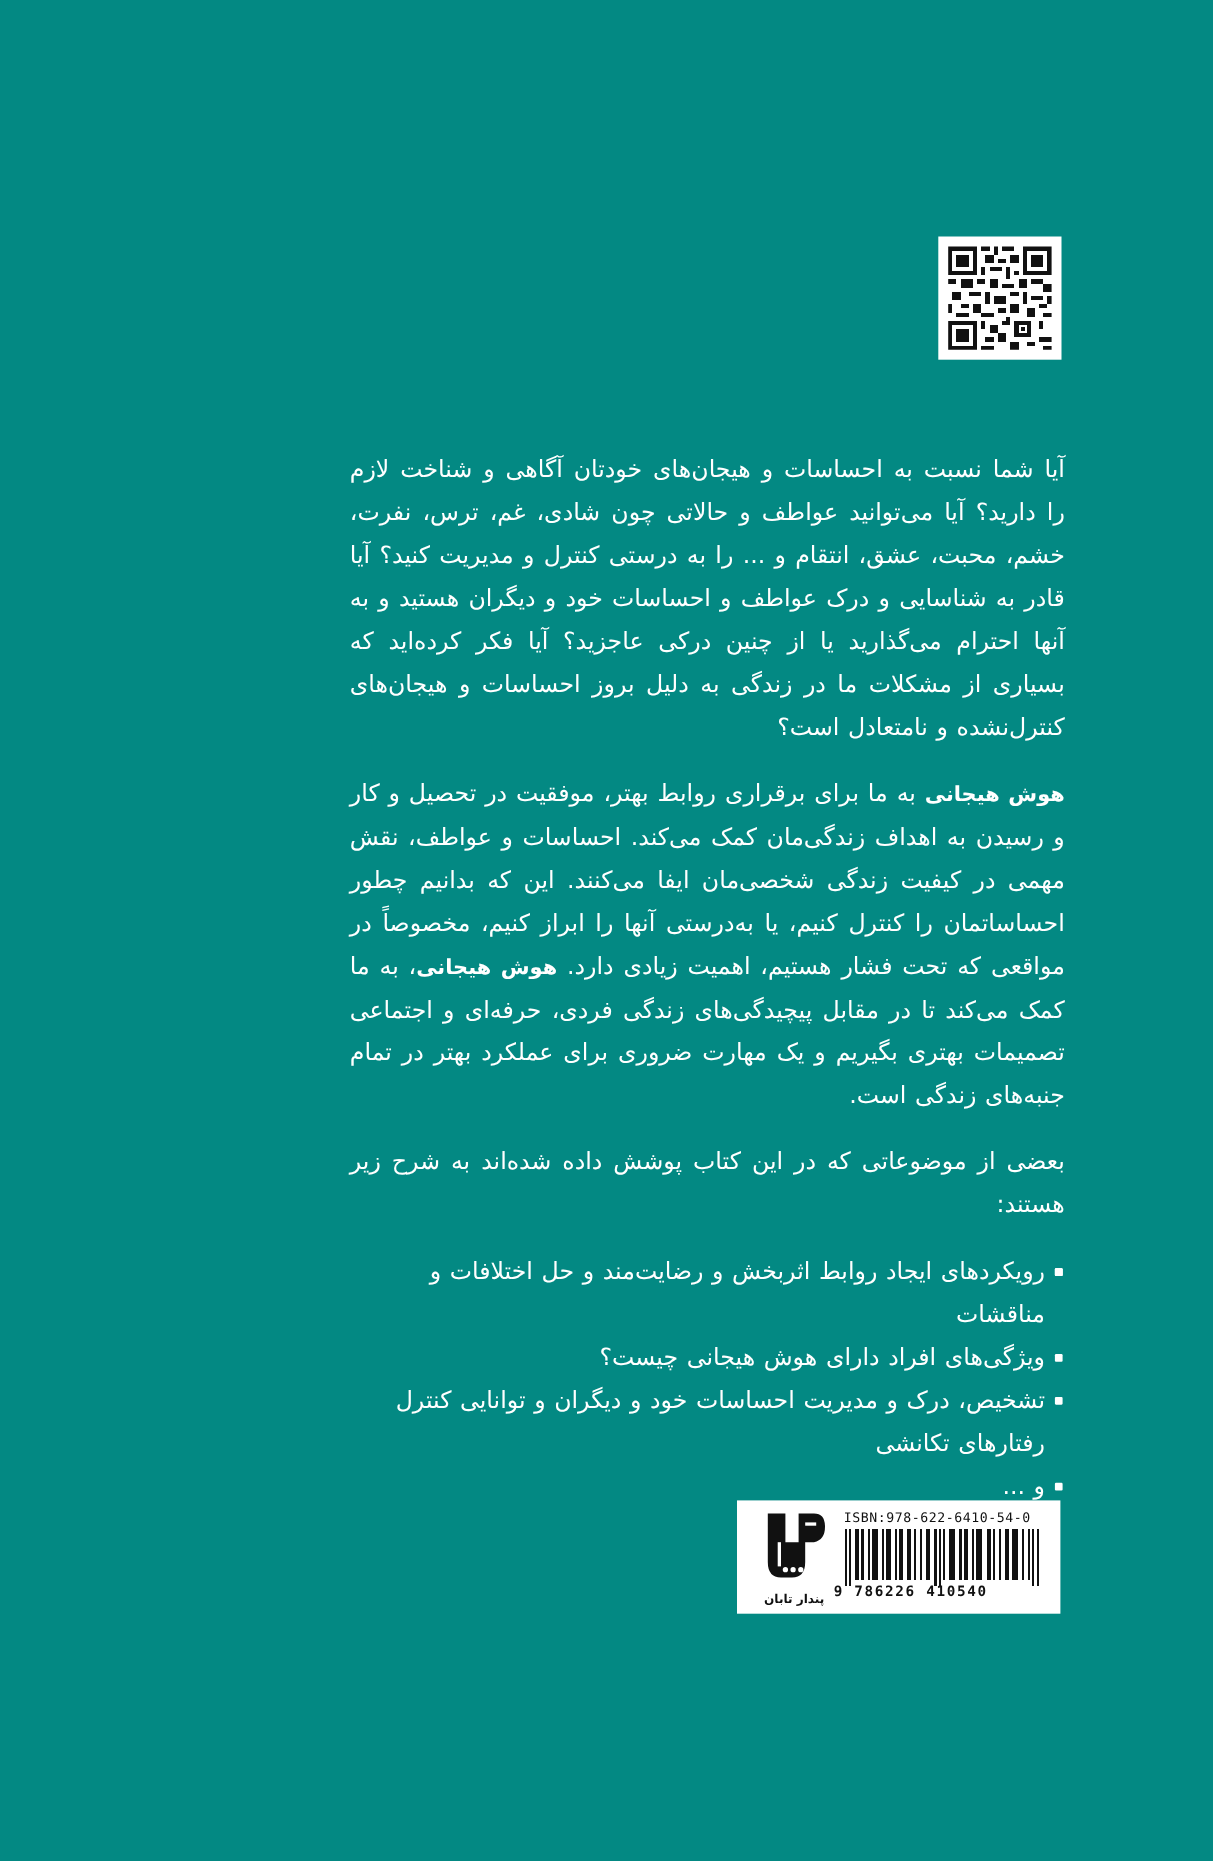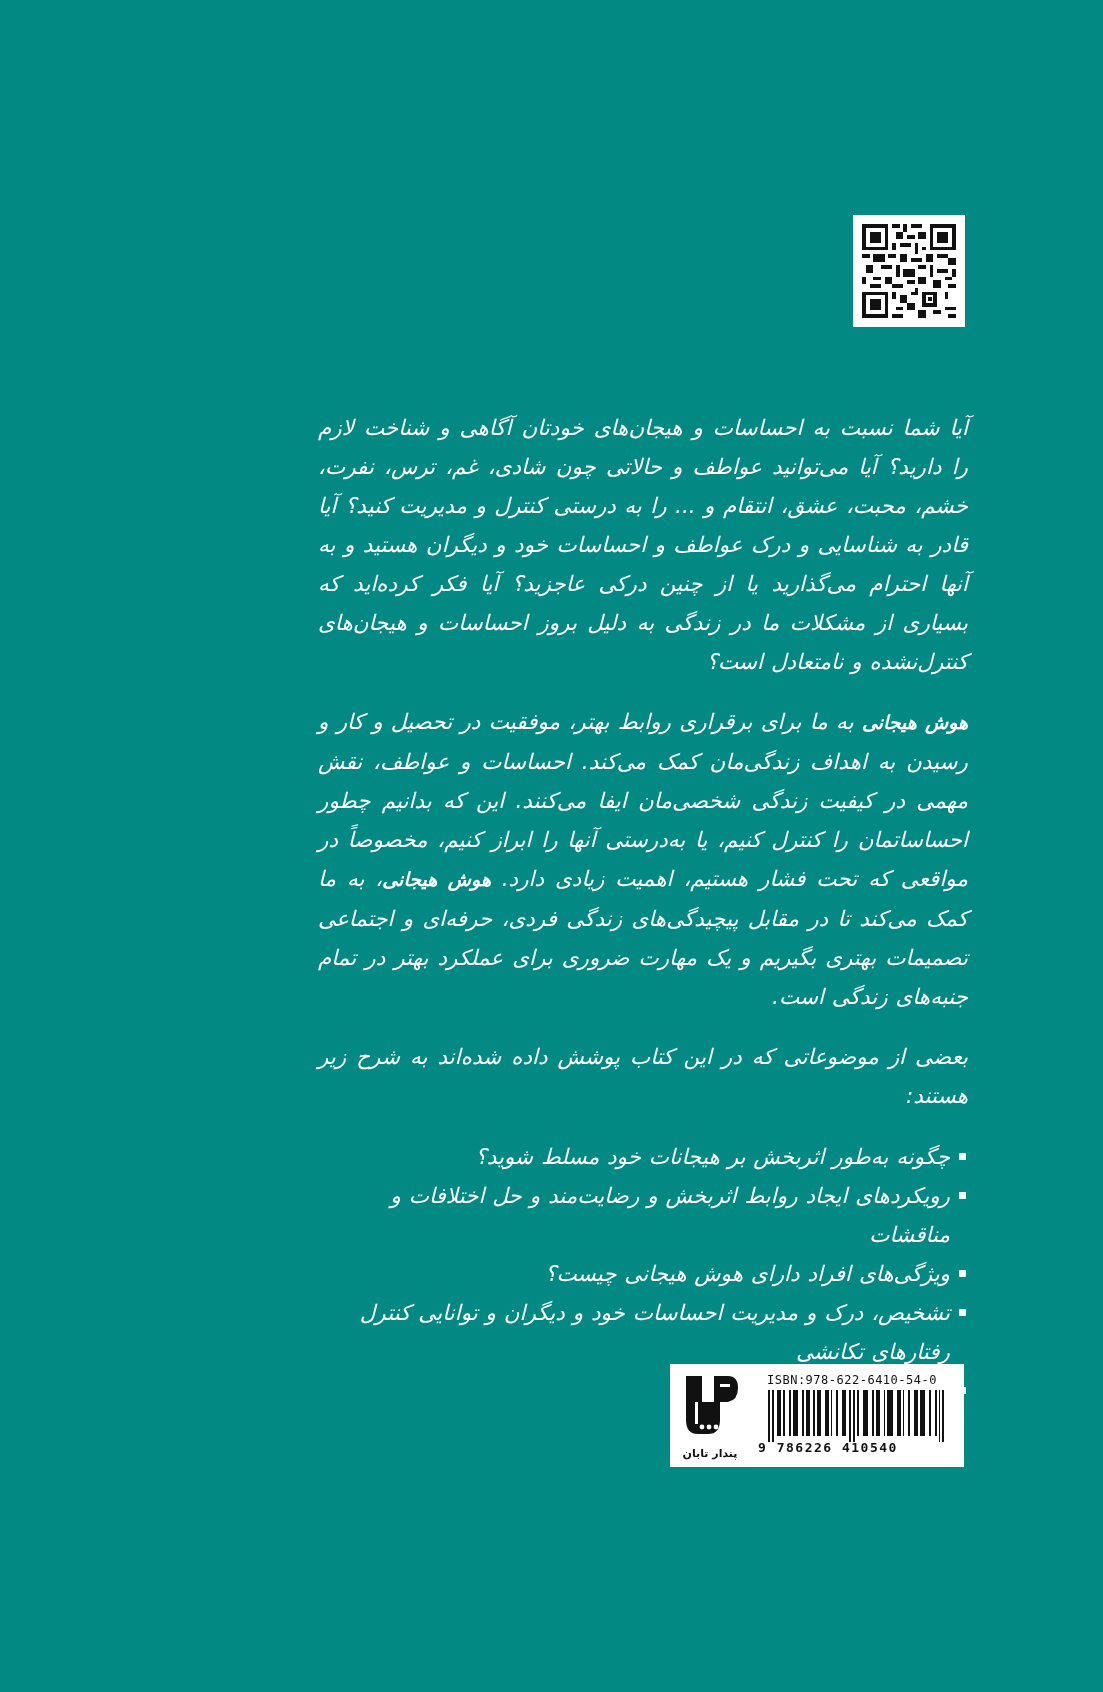--- a/index.html
+++ b/index.html
@@ -32,21 +32,20 @@
       left: 318px;
       top: 408px;
       width: 650px;
       direction: rtl;
       text-align: justify;
       text-align-last: right;
       font-size: 21.5px;
       line-height: 39px;
       letter-spacing: 0;
       word-spacing: 1px;
-      font-style: italic;
     }
     .blurb p {
       margin: 0 0 21px 0;
     }
     .blurb p.intro-list {
       margin-bottom: 22px;
       margin-top: 10px;
     }
     .blurb b {
       font-weight: bold;
@@ -77,21 +76,21 @@
       position: absolute;
       left: 670px;
       top: 1364px;
       width: 294px;
       height: 103px;
       background: #ffffff;
       color: #1a1a1a;
     }
     .logo {
       position: absolute;
-      left: 10px;
+      left: 22px;
       top: 8px;
       width: 60px;
       height: 88px;
     }
     .logo svg { display: block; }
     .logo-text {
       position: absolute;
       left: 0;
       right: 0;
       bottom: 0;
@@ -208,21 +207,21 @@
 </div>
 
 <div class="blurb">
   <p>آیا شما نسبت به احساسات و هیجان‌های خودتان آگاهی و شناخت لازم را دارید؟ آیا می‌توانید عواطف و حالاتی چون شادی، غم، ترس، نفرت، خشم، محبت، عشق، انتقام و ... را به درستی کنترل و مدیریت کنید؟ آیا قادر به شناسایی و درک عواطف و احساسات خود و دیگران هستید و به آنها احترام می‌گذارید یا از چنین درکی عاجزید؟ آیا فکر کرده‌اید که بسیاری از مشکلات ما در زندگی به دلیل بروز احساسات و هیجان‌های کنترل‌نشده و نامتعادل است؟</p>
 
   <p><b>هوش هیجانی</b><span> به ما برای برقراری روابط بهتر، موفقیت در تحصیل و کار و رسیدن به اهداف زندگی‌مان کمک می‌کند. احساسات و عواطف، نقش مهمی در کیفیت زندگی شخصی‌مان ایفا می‌کنند. این که بدانیم چطور احساساتمان را کنترل کنیم، یا به‌درستی آنها را ابراز کنیم، مخصوصاً در مواقعی که تحت فشار هستیم، اهمیت زیادی دارد. </span> <b>هوش هیجانی</b><span>، به ما کمک می‌کند تا در مقابل پیچیدگی‌های زندگی فردی، حرفه‌ای و اجتماعی تصمیمات بهتری بگیریم و یک مهارت ضروری برای عملکرد بهتر در تمام جنبه‌های زندگی است.</span></p>
 
   <p class="intro-list">بعضی از موضوعاتی که در این کتاب پوشش داده شده‌اند به شرح زیر هستند:</p>
 
   <ul class="topics">
-    <li><span class="bullet"></span><span>چگونه به‌طور اثربخش بر هیجانات خود مسلط شوید؟</span></li>
+    <li><span class="bullet"></span></li>
     <li><span class="bullet"></span></li>
     <li><span class="bullet"></span><span>رویکردهای ایجاد روابط اثربخش و رضایت‌مند و حل اختلافات و مناقشات</span></li>
     <li><span class="bullet"></span><span>ویژگی‌های افراد دارای هوش هیجانی چیست؟</span></li>
     <li><span class="bullet"></span><span>تشخیص، درک و مدیریت احساسات خود و دیگران و توانایی کنترل رفتارهای تکانشی</span></li>
     <li><span class="bullet"></span><span>و ...</span></li>
   </ul>
 </div>
 
 <div class="barcode-box">
   <div class="logo">

